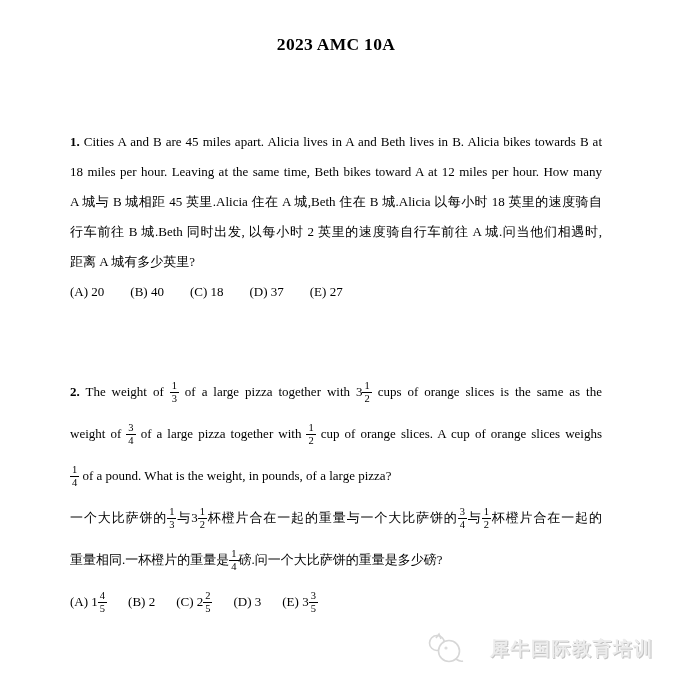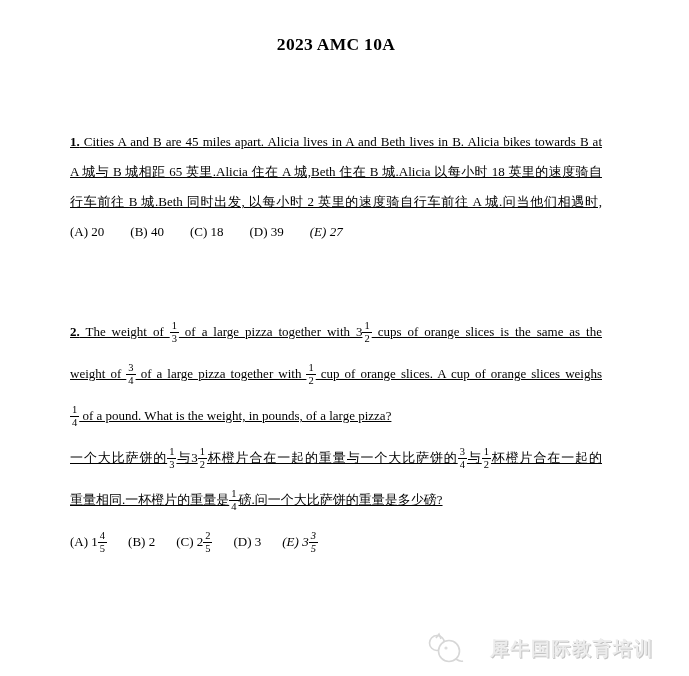--- a/index.html
+++ b/index.html
@@ -29,21 +29,21 @@
     font-weight: bold;
     letter-spacing: 0.3px;
   }
   .problem {
     font-size: 13px;
   }
   .p1 { margin-top: 72px; }
   .p2 { margin-top: 64px; }
   .p1 .tline, .p1 .choices { line-height: 30px; }
   .p2 .tline, .p2 .choices { line-height: 42px; }
-  .tline { white-space: normal; text-decoration: underline; }
+  .tline { white-space: normal; }
   .tline.just {
     text-align: justify;
     text-align-last: justify;
     -moz-text-align-last: justify;
   }
   .pnum { font-weight: bold; }
   .frac {
     display: inline-block;
     vertical-align: -0.55em;
     text-align: center;
@@ -55,21 +55,21 @@
     border-bottom: 1px solid #000;
     padding: 0 2px;
   }
   .frac .den {
     display: block;
     padding: 0 2px;
   }
   .choices { white-space: nowrap; }
   .p1 .choice { margin-right: 26px; }
   .p2 .choice { margin-right: 21px; }
-  .choice:last-child { margin-right: 0; font-style: italic; }
+  .choice:last-child { margin-right: 0; }
   .watermark {
     position: absolute;
     right: 8px;
     bottom: 10px;
     display: flex;
     align-items: center;
     gap: 24px;
     user-select: none;
   }
   .wm-text {
@@ -84,24 +84,26 @@
 </head>
 <body>
 
 <div class="page">
 
   <h1 class="title">2023 AMC 10A</h1>
 
   <section class="problem p1">
     <div class="lines">
         <div class="tline just"><b class="pnum">1.</b> Cities A and B are 45 miles apart. Alicia lives in A and Beth lives in B. Alicia bikes towards B at</div>
-        <div class="tline just">A 城与 B 城相距 65 英里.Alicia 住在 A 城,Beth 住在 B 城.Alicia 以每小时 18 英里的速度骑自</div>
+        <div class="tline just">18 miles per hour. Leaving at the same time, Beth bikes toward A at 12 miles per hour. How many</div>
+        <div class="tline just">A 城与 B 城相距 45 英里.Alicia 住在 A 城,Beth 住在 B 城.Alicia 以每小时 18 英里的速度骑自</div>
         <div class="tline just">行车前往 B 城.Beth 同时出发, 以每小时 2 英里的速度骑自行车前往 A 城.问当他们相遇时,</div>
+        <div class="tline">距离 A 城有多少英里?</div>
       </div>
-    <div class="choices"><span class="choice">(A) 20</span><span class="choice">(B) 40</span><span class="choice">(C) 18</span><span class="choice">(D) 39</span><span class="choice">(E) 27</span></div>
+    <div class="choices"><span class="choice">(A) 20</span><span class="choice">(B) 40</span><span class="choice">(C) 18</span><span class="choice">(D) 37</span><span class="choice">(E) 27</span></div>
   </section>
 
   <section class="problem p2">
     <div class="lines">
         <div class="tline just"><b class="pnum">2.</b> The weight of <span class="frac"><span class="num">1</span><span class="den">3</span></span> of a large pizza together with 3<span class="frac"><span class="num">1</span><span class="den">2</span></span> cups of orange slices is the same as the</div>
         <div class="tline just">weight of <span class="frac"><span class="num">3</span><span class="den">4</span></span> of a large pizza together with <span class="frac"><span class="num">1</span><span class="den">2</span></span> cup of orange slices. A cup of orange slices weighs</div>
         <div class="tline"><span class="frac"><span class="num">1</span><span class="den">4</span></span> of a pound. What is the weight, in pounds, of a large pizza?</div>
         <div class="tline just">一个大比萨饼的<span class="frac"><span class="num">1</span><span class="den">3</span></span>与3<span class="frac"><span class="num">1</span><span class="den">2</span></span>杯橙片合在一起的重量与一个大比萨饼的<span class="frac"><span class="num">3</span><span class="den">4</span></span>与<span class="frac"><span class="num">1</span><span class="den">2</span></span>杯橙片合在一起的</div>
         <div class="tline">重量相同.一杯橙片的重量是<span class="frac"><span class="num">1</span><span class="den">4</span></span>磅.问一个大比萨饼的重量是多少磅?</div>
       </div>

